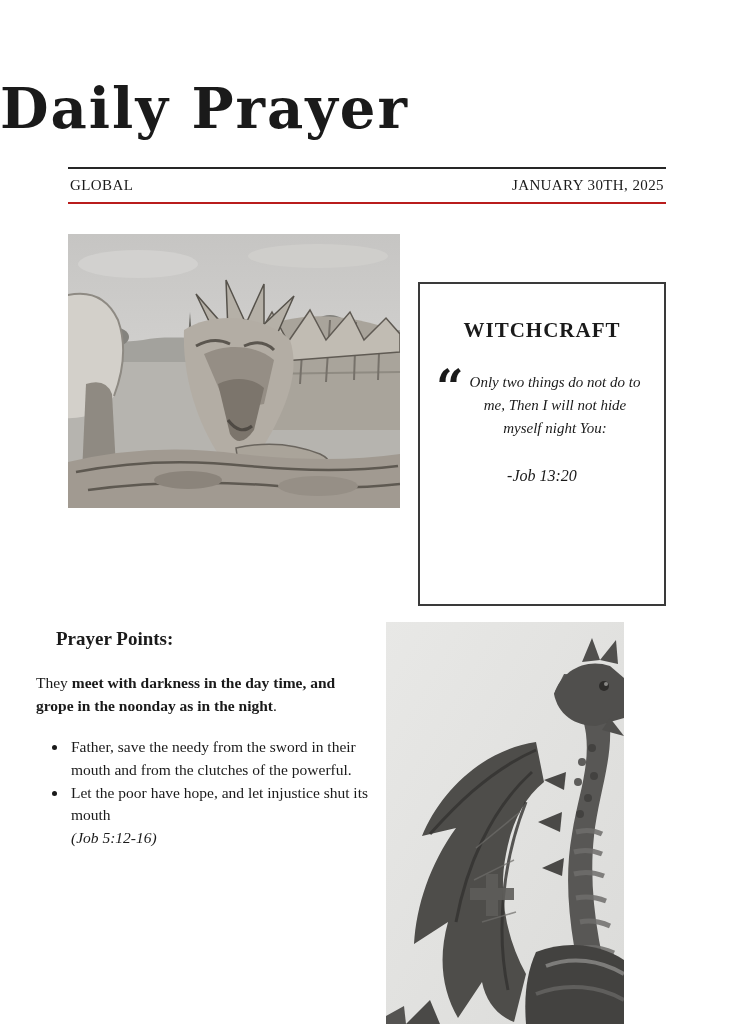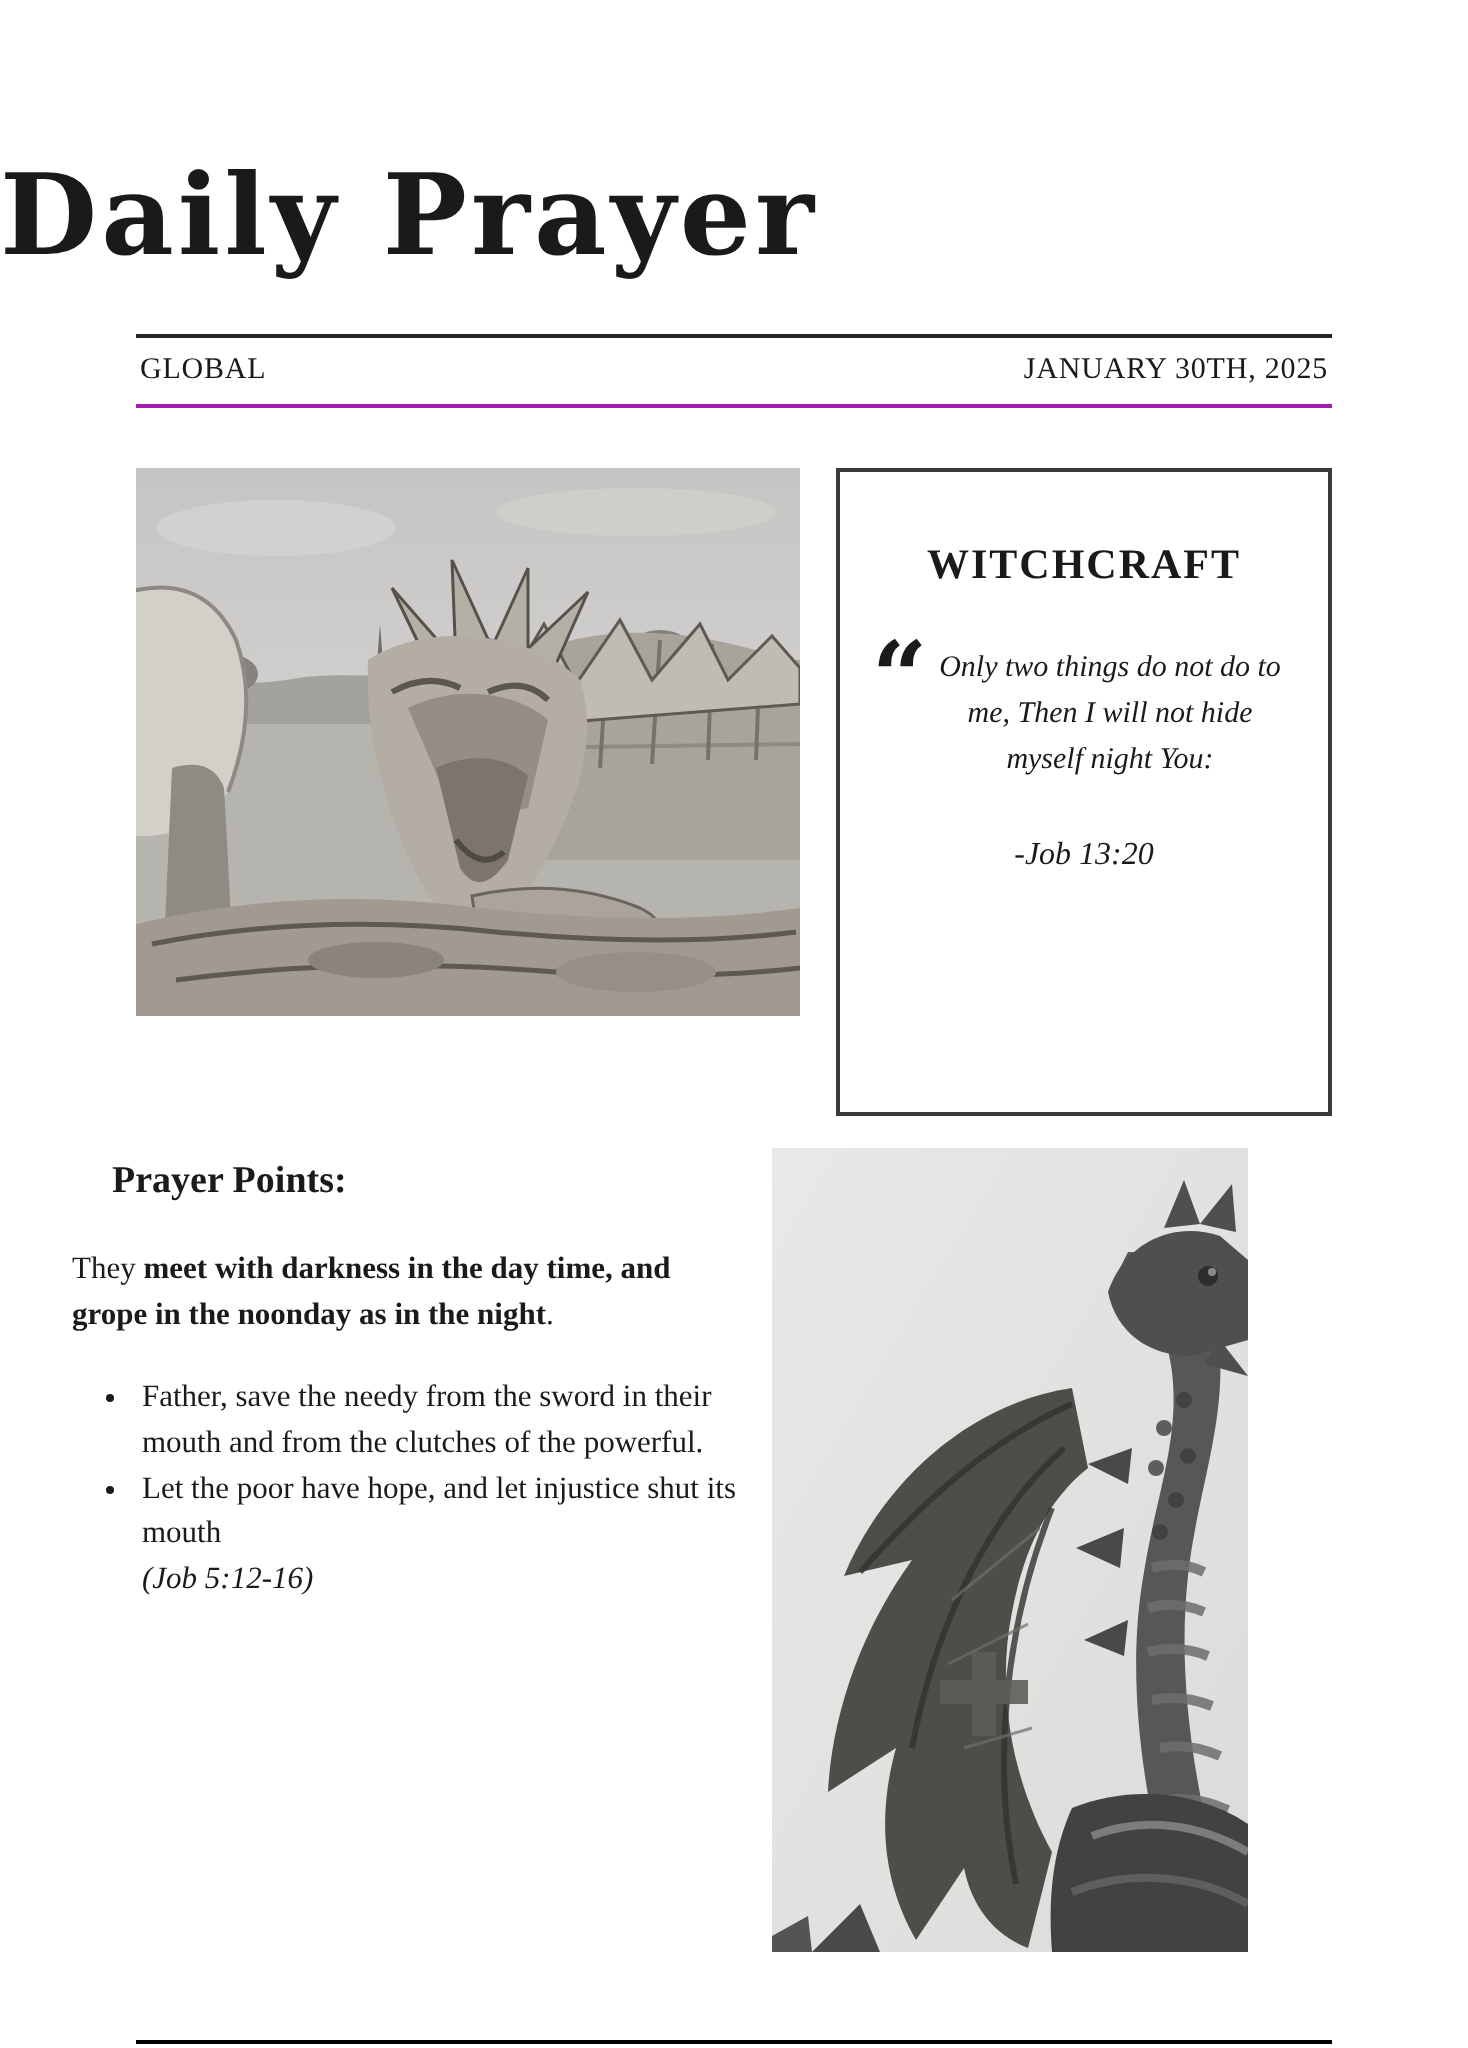--- a/index.html
+++ b/index.html
@@ -9,29 +9,29 @@
     position:relative;overflow:hidden;
   }
   .masthead{
     padding-top:42px;
     font-family:"DejaVu Serif", serif;font-weight:bold;
     font-size:56px;line-height:1;letter-spacing:2px;
     margin-bottom:31px;
   }
   .header-row{
     margin:0 68px;display:flex;justify-content:space-between;align-items:center;
-    border-top:2px solid #262626;border-bottom:2px solid #a21caf;
+    border-top:2px solid #262626;border-bottom:2px solid #b91c1c;
     padding:8px 2px;font-size:15px;letter-spacing:0.4px;
   }
   .top-section{display:flex;gap:18px;margin:30px 68px 0;}
   .photo-left{width:332px;height:274px;flex:none;}
   .photo-left svg,.photo-right svg{display:block;width:100%;height:100%;}
   .feature-box{
     flex:1;height:324px;border:2px solid #3a3a3a;box-sizing:border-box;
-    text-align:center;padding:34px 16px 0;
+    text-align:center;padding:34px 16px 0;margin-top:48px;
   }
   .feature-title{font-size:21px;font-weight:bold;letter-spacing:1px;}
   .quote-wrap{position:relative;margin:28px 4px 0;padding-left:26px;}
   .quote-mark{
     position:absolute;left:-4px;top:-8px;font-size:48px;font-weight:bold;
     font-family:"DejaVu Serif", serif;line-height:1;
   }
   .quote-text{font-style:italic;font-size:15px;line-height:1.55;}
   .citation{font-style:italic;font-size:16px;margin-top:27px;}
   .mid-section{display:flex;gap:18px;margin:16px 36px 0;}

